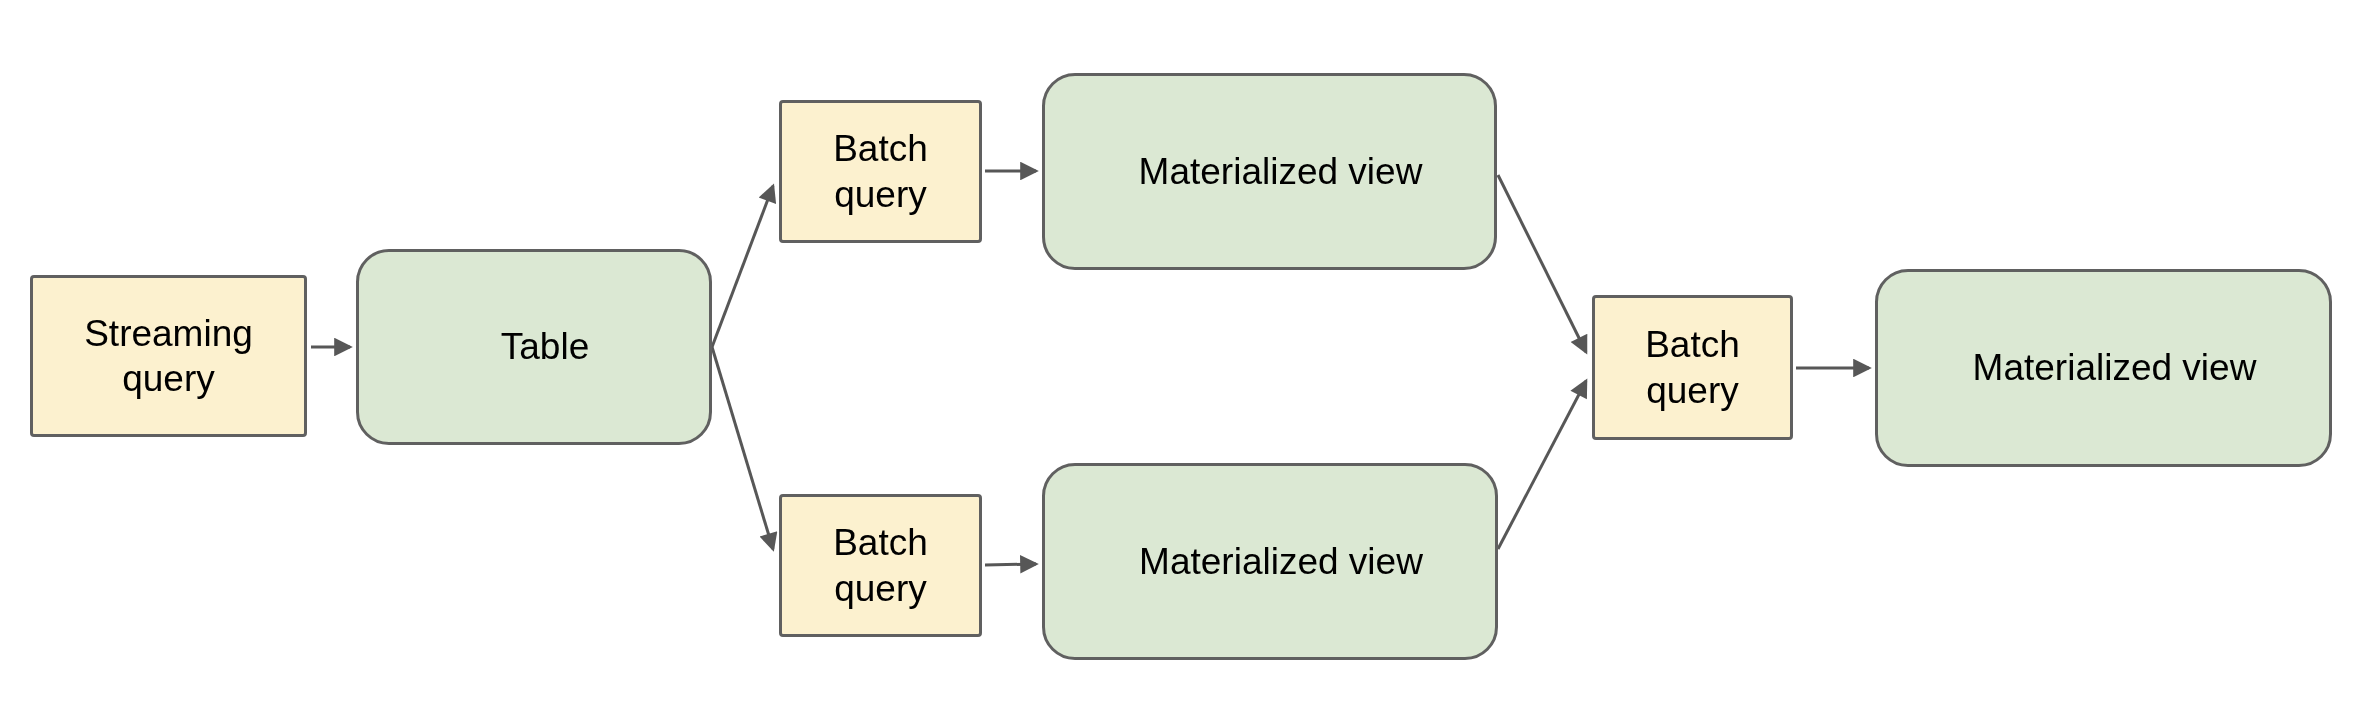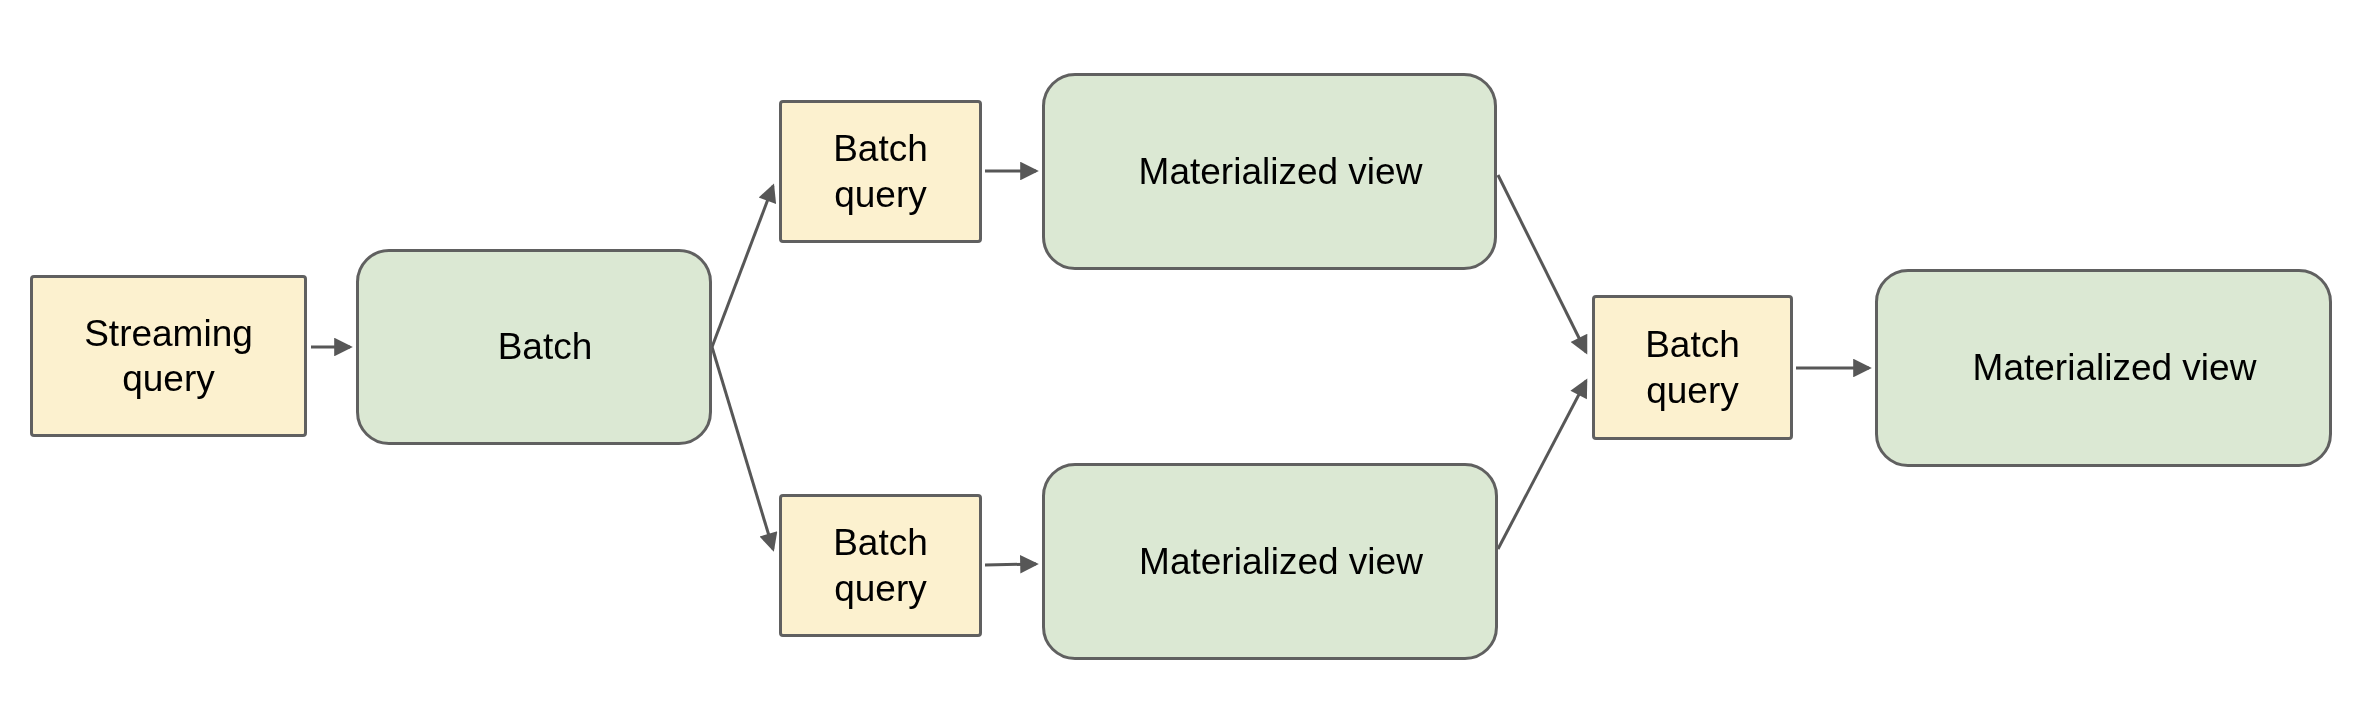--- a/index.html
+++ b/index.html
@@ -71,21 +71,21 @@
       <line x1="1498" y1="175" x2="1586" y2="352" marker-end="url(#arrowhead)"></line>
       <line x1="1498" y1="549" x2="1586" y2="381" marker-end="url(#arrowhead)"></line>
       <line x1="1796" y1="368" x2="1869" y2="368" marker-end="url(#arrowhead)"></line>
     </svg>
 
   <div class="node query" style="left: 30px; top: 275px; width: 277px; height: 162px;">
     <span>Streaming query</span>
   </div>
 
   <div class="node entity" style="left: 356px; top: 249px; width: 356px; height: 196px;">
-    <span>Batch</span>
+    <span>Table</span>
   </div>
 
   <div class="node query" style="left: 779px; top: 100px; width: 203px; height: 143px;">
     <span>Batch query</span>
   </div>
 
   <div class="node entity" style="left: 1042px; top: 73px; width: 455px; height: 197px;">
     <span>Materialized view</span>
   </div>
 

